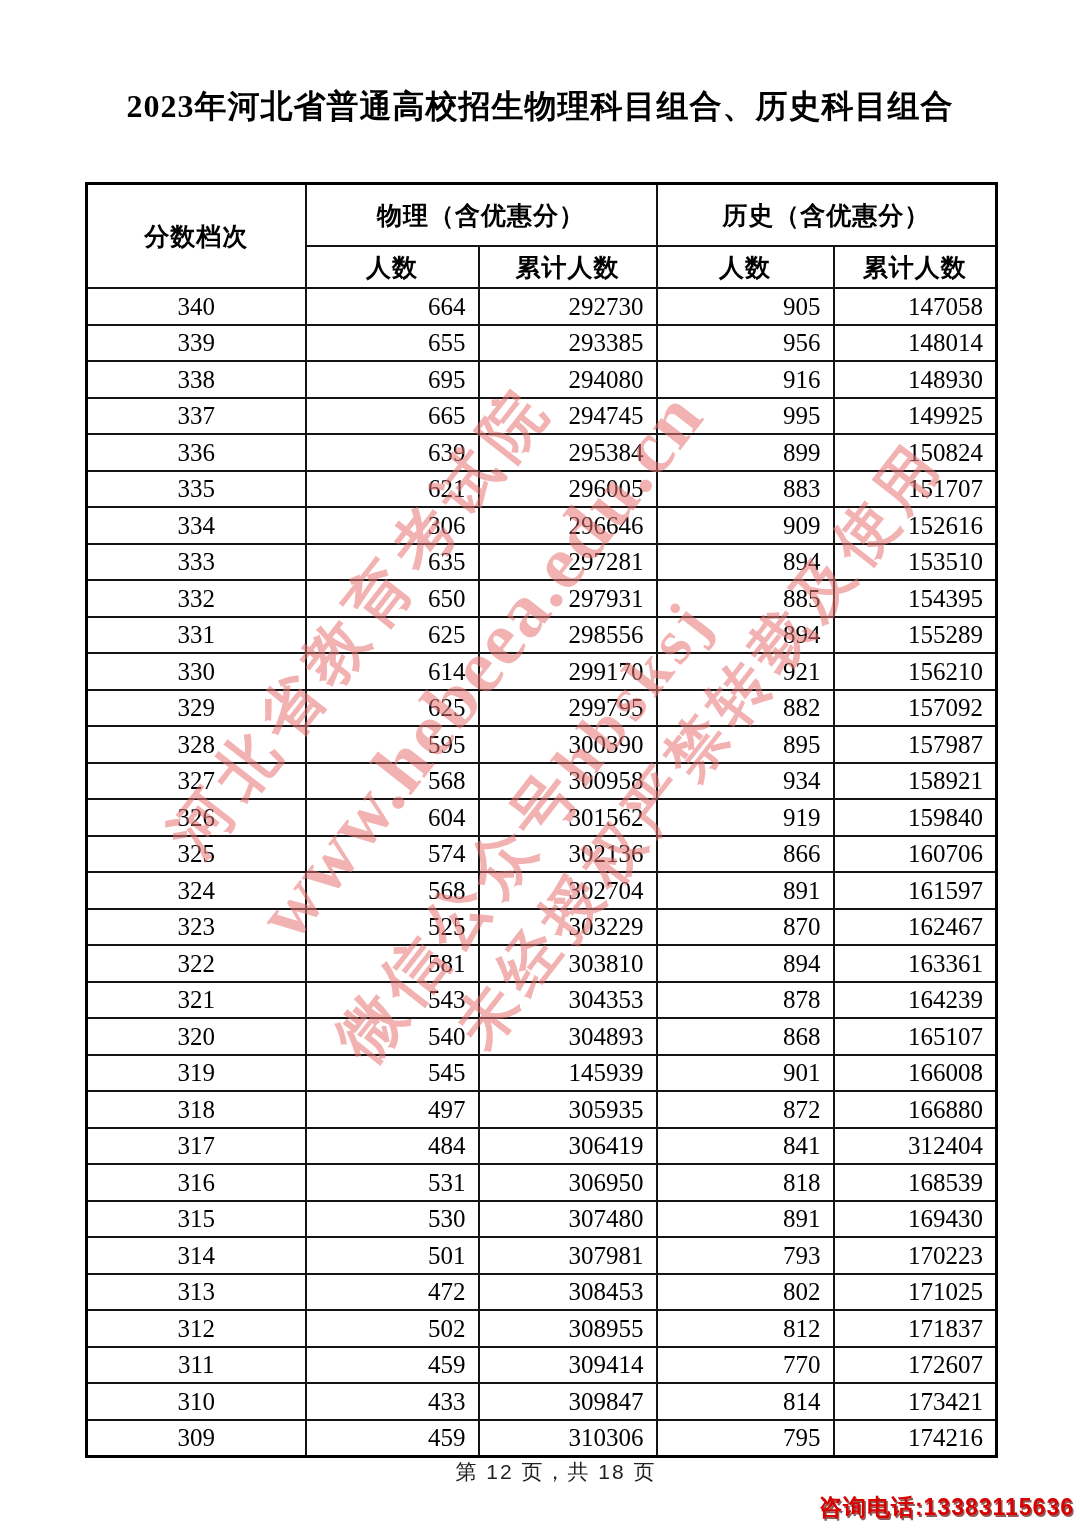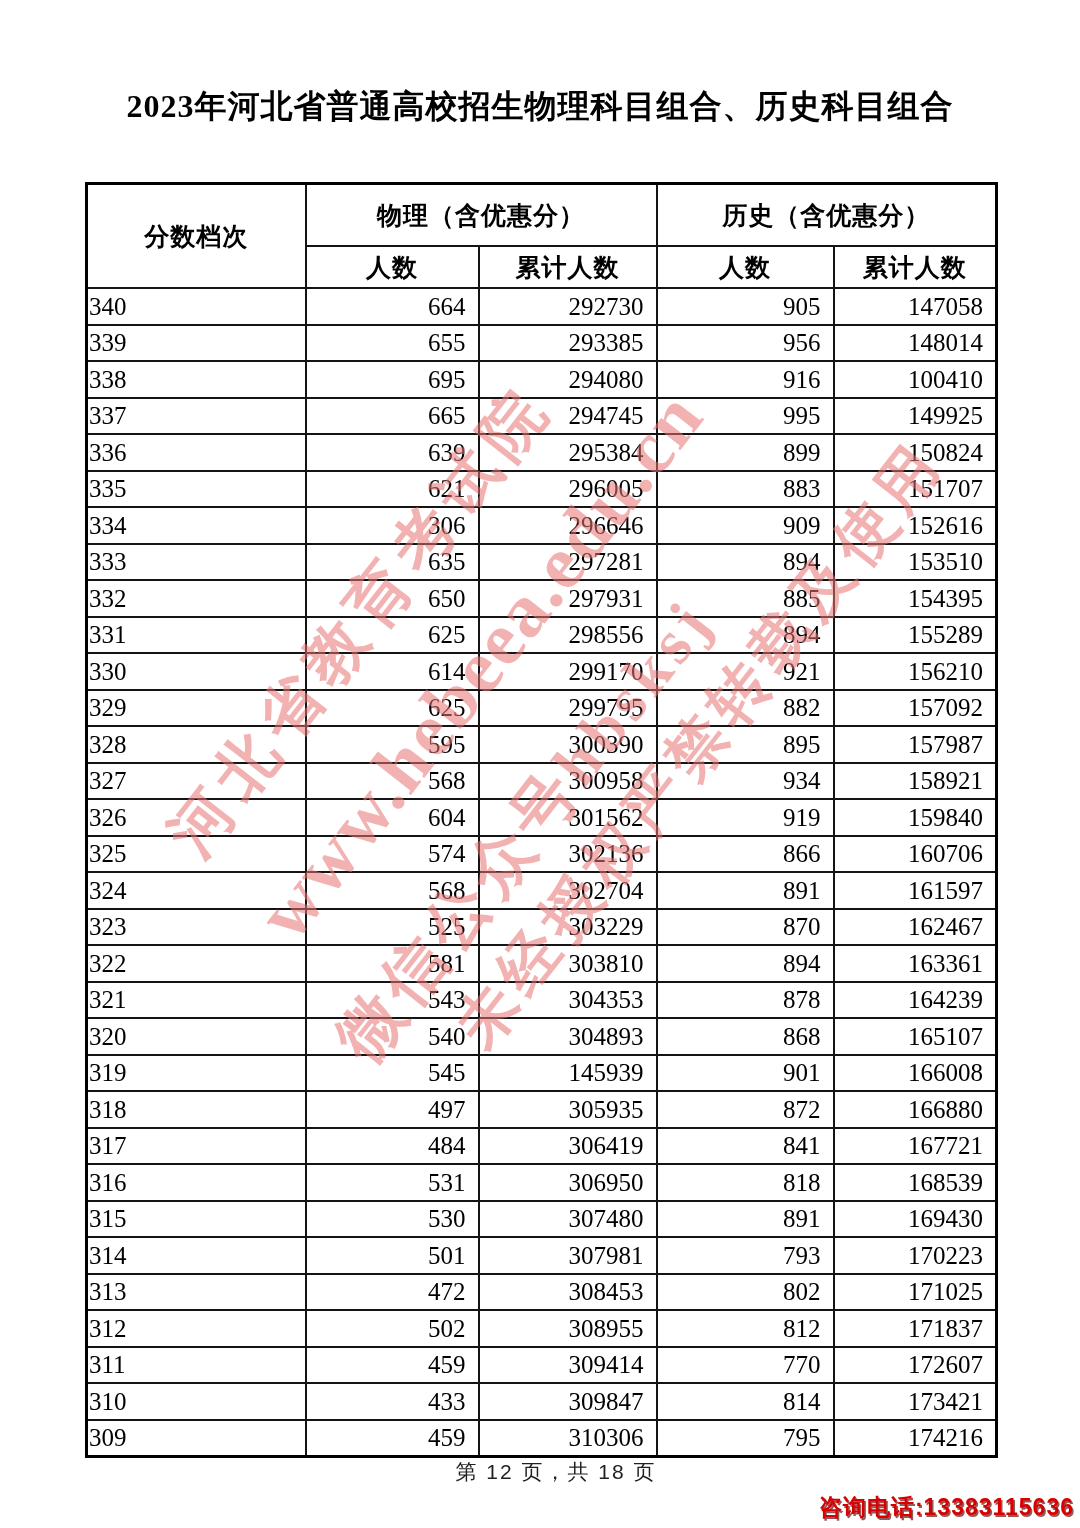--- a/index.html
+++ b/index.html
@@ -33,21 +33,21 @@
     overflow:hidden;
   }
   .score-table thead th{
     font-weight:bold;font-size:25px;text-align:center;vertical-align:middle;
     letter-spacing:1px;
   }
   .row-h1 th{height:58px;}
   .row-h2 th{height:38px;}
   .score-table tbody tr{height:36.5px;}
   .score-table tbody td{font-size:25px;line-height:1;}
-  .c-score{}
+  .c-score{text-align:center;}
   .c-num{text-align:right;padding-right:12px;}
 
   
   .page-footer{
     position:absolute;top:1458px;left:16px;width:100%;
     text-align:center;font-size:21px;color:#1f1f1f;letter-spacing:2px;
     font-family:"Liberation Sans","DejaVu Sans",sans-serif;
   }
 
   
@@ -113,21 +113,21 @@
           <td class="c-num">655</td>
           <td class="c-num">293385</td>
           <td class="c-num">956</td>
           <td class="c-num">148014</td>
         </tr>
         <tr>
           <td class="c-score">338</td>
           <td class="c-num">695</td>
           <td class="c-num">294080</td>
           <td class="c-num">916</td>
-          <td class="c-num">100410</td>
+          <td class="c-num">148930</td>
         </tr>
         <tr>
           <td class="c-score">337</td>
           <td class="c-num">665</td>
           <td class="c-num">294745</td>
           <td class="c-num">995</td>
           <td class="c-num">149925</td>
         </tr>
         <tr>
           <td class="c-score">336</td>
@@ -260,21 +260,21 @@
           <td class="c-num">497</td>
           <td class="c-num">305935</td>
           <td class="c-num">872</td>
           <td class="c-num">166880</td>
         </tr>
         <tr>
           <td class="c-score">317</td>
           <td class="c-num">484</td>
           <td class="c-num">306419</td>
           <td class="c-num">841</td>
-          <td class="c-num">167721</td>
+          <td class="c-num">312404</td>
         </tr>
         <tr>
           <td class="c-score">316</td>
           <td class="c-num">531</td>
           <td class="c-num">306950</td>
           <td class="c-num">818</td>
           <td class="c-num">168539</td>
         </tr>
         <tr>
           <td class="c-score">315</td>

